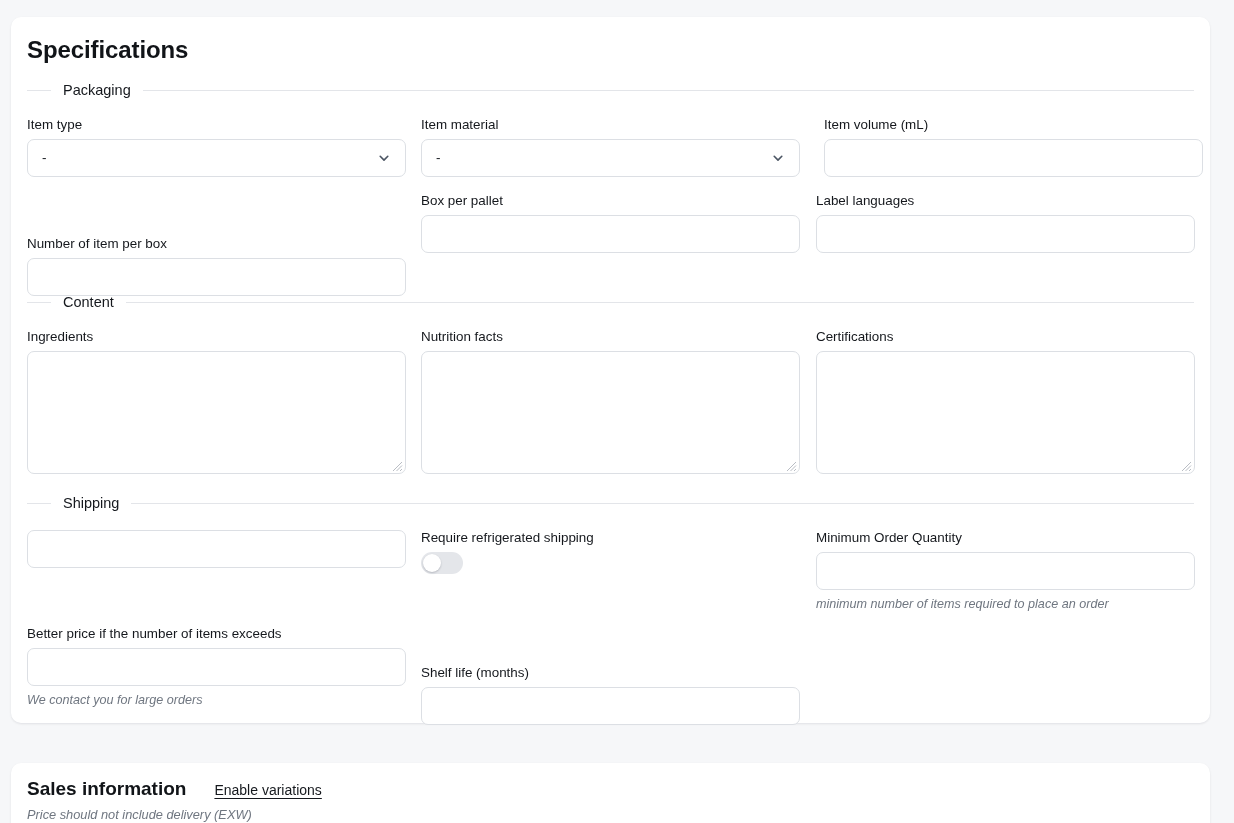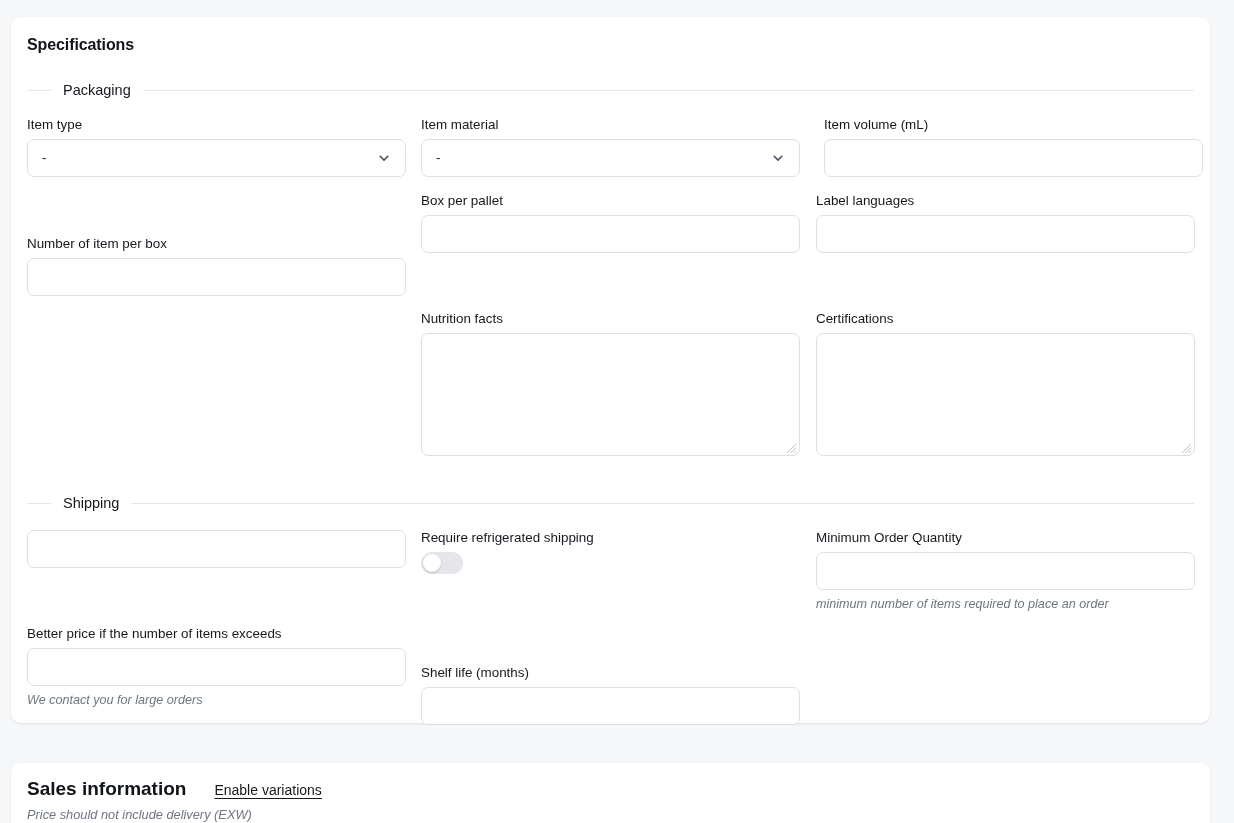--- a/index.html
+++ b/index.html
@@ -19,21 +19,21 @@
     left: 11px;
     width: 1199px;
     background: #ffffff;
     border-radius: 10px;
     box-shadow: 0 1px 3px rgba(16,24,40,0.06), 0 1px 2px rgba(16,24,40,0.04);
   }
   .card-specs { top: 17px; height: 706px; }
   .card-sales { top: 763px; height: 70px; }
 
   .card-title {
-    font-size: 16px;
+    font-size: 24px;
     font-weight: bold;
     color: #111418;
     letter-spacing: -0.1px;
   }
   .specs-title { position: absolute; left: 16px; top: 19px; }
 
   
   .section {
     position: absolute;
     left: 16px;
@@ -256,23 +256,39 @@
         </div>
 
         <div class="field col3" style="top: 76px;">
           <label class="field-label">Label languages</label>
           <input class="control" type="text" placeholder="" style="">
         </div>
       </div>
     </div>
 
     <div class="section" style="top: 276px;">
+      <div class="section-legend">
+        <span class="legend-rule-short"></span>
+        <span class="legend-text">Content</span>
+        <span class="legend-rule-long"></span>
+      </div>
 
       <div class="fields" style="height: 146px; margin-top: 18px;">
 
+        <div class="field col1" style="top: 0;">
+          <label class="field-label">Ingredients</label>
+          <div class="textarea-wrap">
+            <textarea class="textarea" placeholder="" style=""></textarea>
+            <span class="grip">
+              <svg width="13" height="13" viewBox="0 0 13 13">
+                <path d="M12 3 L3 12 M12 6.5 L6.5 12 M12 10 L10 12" stroke="#b9bdc4" stroke-width="1"></path>
+              </svg>
+            </span>
+          </div>
+        </div>
 
         <div class="field col2" style="top: 0;">
           <label class="field-label">Nutrition facts</label>
           <div class="textarea-wrap">
             <textarea class="textarea" placeholder="" style=""></textarea>
             <span class="grip">
               <svg width="13" height="13" viewBox="0 0 13 13">
                 <path d="M12 3 L3 12 M12 6.5 L6.5 12 M12 10 L10 12" stroke="#b9bdc4" stroke-width="1"></path>
               </svg>
             </span>

